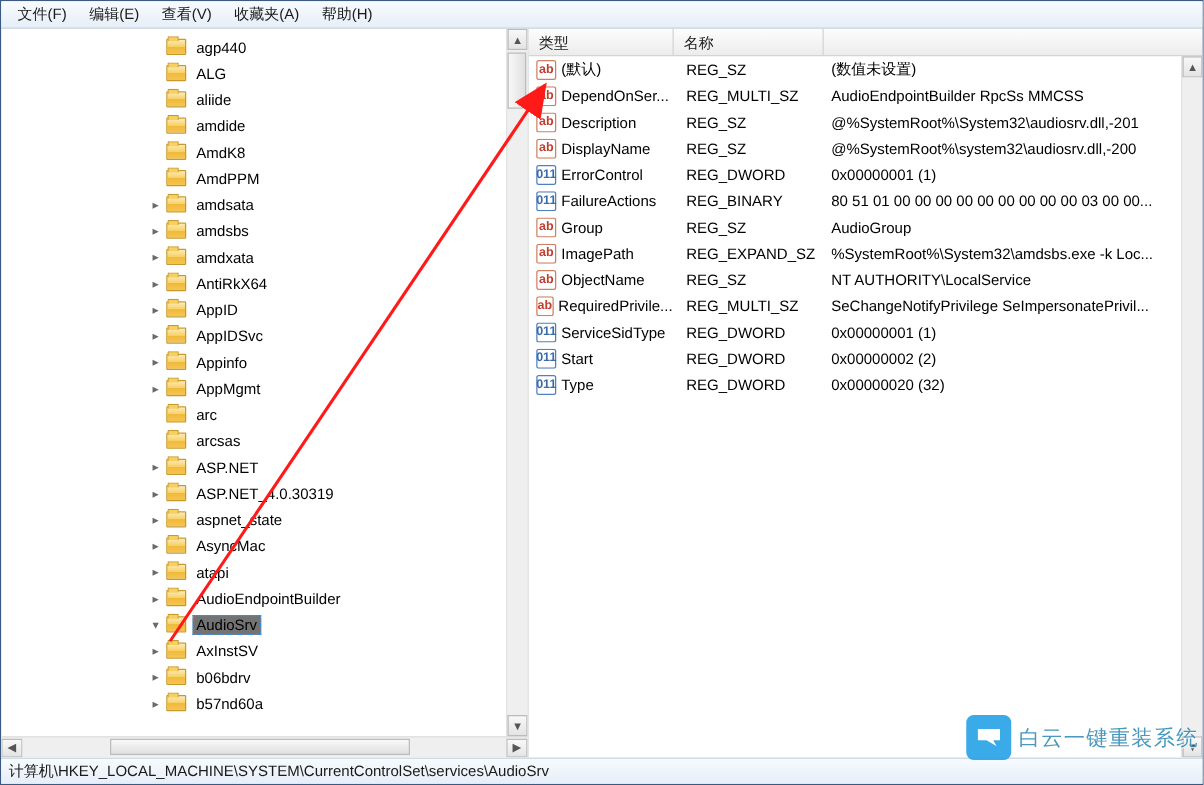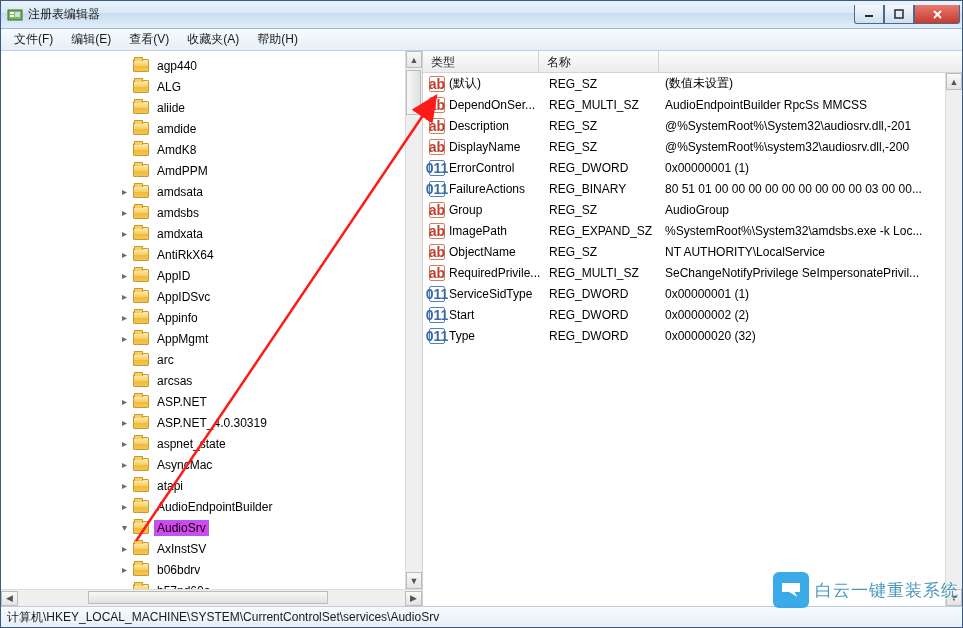--- a/index.html
+++ b/index.html
@@ -16,82 +16,54 @@
   .menuitem { padding: 2px 8px; color: #1a1a1a; }
   .content { flex: 1; display: flex; position: relative; overflow: hidden; }
   .treepanel { width: 422px; background: #fff; border-right: 1px solid #d0d0d0; position: relative; display: flex; flex-direction: column; overflow: hidden; }
   .treelist { flex: 1; overflow: hidden; position: relative; padding-top: 4px; }
   .treenode { display: flex; align-items: center; height: 21px; padding-left: 118px; white-space: nowrap; position: relative; }
   .treenode .exp { width: 11px; height: 11px; display: inline-flex; align-items: center; justify-content: center; color: #6a6a6a; font-size: 10px; margin-right: 3px; }
   .treenode .folder { width: 16px; height: 13px; background: linear-gradient(to bottom,#fceabb 0%, #f8d060 50%, #f0b93a 51%, #f5c453 100%); border: 1px solid #c89a2e; border-radius: 1px; margin-right: 5px; position: relative; }
   .treenode .folder:before { content:""; position:absolute; top:-3px; left:0; width:7px; height:3px; background:#f8d060; border:1px solid #c89a2e; border-bottom:none; border-radius:1px 1px 0 0; }
   .treenode.open .folder { background: linear-gradient(to bottom,#fceabb 0%, #f8d060 50%, #f0b93a 51%, #f5c453 100%); }
   .treenode .label { padding: 1px 3px; }
-  .treenode.selected .label { background: #d946ef; border: 1px dotted #3399ff; padding: 0 2px; }
+  .treenode.selected .label { background: #737373; border: 1px dotted #3399ff; padding: 0 2px; }
   .hscroll { height: 17px; background: #f0f0f0; border-top: 1px solid #ddd; display: flex; align-items: center; }
   .hscroll .arrow { width: 17px; height: 15px; background: linear-gradient(#f8f8f8,#e4e4e4); border:1px solid #bcbcbc; display:flex; align-items:center; justify-content:center; font-size:9px; color:#555; }
   .hscroll .track { flex:1; height:15px; background:#efefef; position:relative; }
   .hscroll .thumb { position:absolute; top:0; height:13px; background:linear-gradient(#f8f8f8,#e0e0e0); border:1px solid #bcbcbc; }
   .vscroll { position:absolute; right:0; top:0; bottom:17px; width:17px; background:#f0f0f0; border-left:1px solid #ddd; display:flex; flex-direction:column; }
   .vscroll .arrow { height:17px; background:linear-gradient(#f8f8f8,#e4e4e4); border:1px solid #bcbcbc; display:flex; align-items:center; justify-content:center; font-size:9px; color:#555; }
   .vscroll .track { flex:1; background:#efefef; position:relative; }
   .vscroll .thumb { position:absolute; left:0; width:15px; background:linear-gradient(to right,#f8f8f8,#e0e0e0); border:1px solid #bcbcbc; }
   .listpanel { flex: 1; background: #fff; display: flex; flex-direction: column; overflow: hidden; position: relative; }
   .listheader { height: 22px; display: flex; background: linear-gradient(to bottom,#fdfdfd,#ececec); border-bottom: 1px solid #d4d4d4; }
   .listheader .col { padding: 3px 8px; border-right: 1px solid #d4d4d4; color: #1a1a1a; }
   .listrows { flex: 1; overflow: hidden; }
   .row { display: flex; height: 21px; align-items: center; }
   .row .cell { padding: 0 6px; white-space: nowrap; overflow: hidden; text-overflow: ellipsis; }
   .row .c1 { width: 120px; display: flex; align-items: center; gap: 4px; }
   .row .c2 { width: 116px; }
   .row .c3 { flex: 1; }
-  .valicon { width: 16px; height: 16px; display:inline-flex; align-items:center; justify-content:center; font-size:14px; font-weight:bold; border-radius:2px; }
+  .valicon { width: 16px; height: 16px; display:inline-flex; align-items:center; justify-content:center; font-size:10px; font-weight:bold; border-radius:2px; }
   .valicon.sz { border:1px solid #d08060; color:#c04030; }
   .valicon.bin { border:1px solid #5080c0; color:#3a6aa8; }
   .vscroll.r { right:0; top:22px; bottom:0; }
   .statusbar { height: 21px; background: linear-gradient(to bottom,#f7fbff,#e6eef7); border-top: 1px solid #c0cedd; display: flex; align-items: center; padding: 0 6px; color: #1a1a1a; }
   .arrow-overlay { position:absolute; pointer-events:none; z-index:50; }
   .watermark { position:absolute; right:4px; bottom:20px; display:flex; align-items:center; gap:6px; opacity:0.92; pointer-events:none; z-index:60; }
   .watermark .badge { width:36px; height:36px; background:#2aa3e8; border-radius:6px; display:flex; align-items:center; justify-content:center; position:relative; }
   .watermark .badge:before { content:""; width:18px; height:14px; background:#fff; clip-path: polygon(0 0, 100% 0, 100% 65%, 70% 65%, 85% 100%, 40% 65%, 0 65%); }
   .watermark .text { font-size:17px; color:#3c8fb8; letter-spacing:1px; text-shadow:0 1px 0 #fff; }
 </style>
 </head>
 <body>
 
 <div class="window">
 
-  <div class="titlebar">
-    <span class="appicon">
-      <svg width="16" height="16" viewBox="0 0 16 16">
-          <rect x="1" y="3" width="14" height="10" fill="#7fb85a" stroke="#3a6a2a"></rect>
-          <rect x="3" y="5" width="4" height="2" fill="#fff"></rect>
-          <rect x="3" y="8" width="4" height="2" fill="#fff"></rect>
-          <rect x="8" y="5" width="5" height="5" fill="#cde"></rect>
-        </svg>
-    </span>
-    <span class="title">注册表编辑器</span>
-    <div class="winbtns">
-      <div class="winbtn min">
-          <svg width="10" height="10">
-            <rect x="1" y="6" width="8" height="2" fill="#2a2a2a"></rect>
-          </svg>
-        </div>
-      <div class="winbtn max">
-          <svg width="10" height="10">
-            <rect x="1" y="1" width="8" height="8" fill="none" stroke="#2a2a2a" stroke-width="1.5"></rect>
-          </svg>
-        </div>
-      <div class="winbtn close">
-          <svg width="11" height="11">
-            <path d="M2 2 L9 9 M9 2 L2 9" stroke="#fff" stroke-width="1.8"></path>
-          </svg>
-        </div>
-    </div>
-  </div>
 
   <div class="menubar">
     <span class="menuitem">文件(F)</span>
     <span class="menuitem">编辑(E)</span>
     <span class="menuitem">查看(V)</span>
     <span class="menuitem">收藏夹(A)</span>
     <span class="menuitem">帮助(H)</span>
   </div>
 
   <div class="content">

